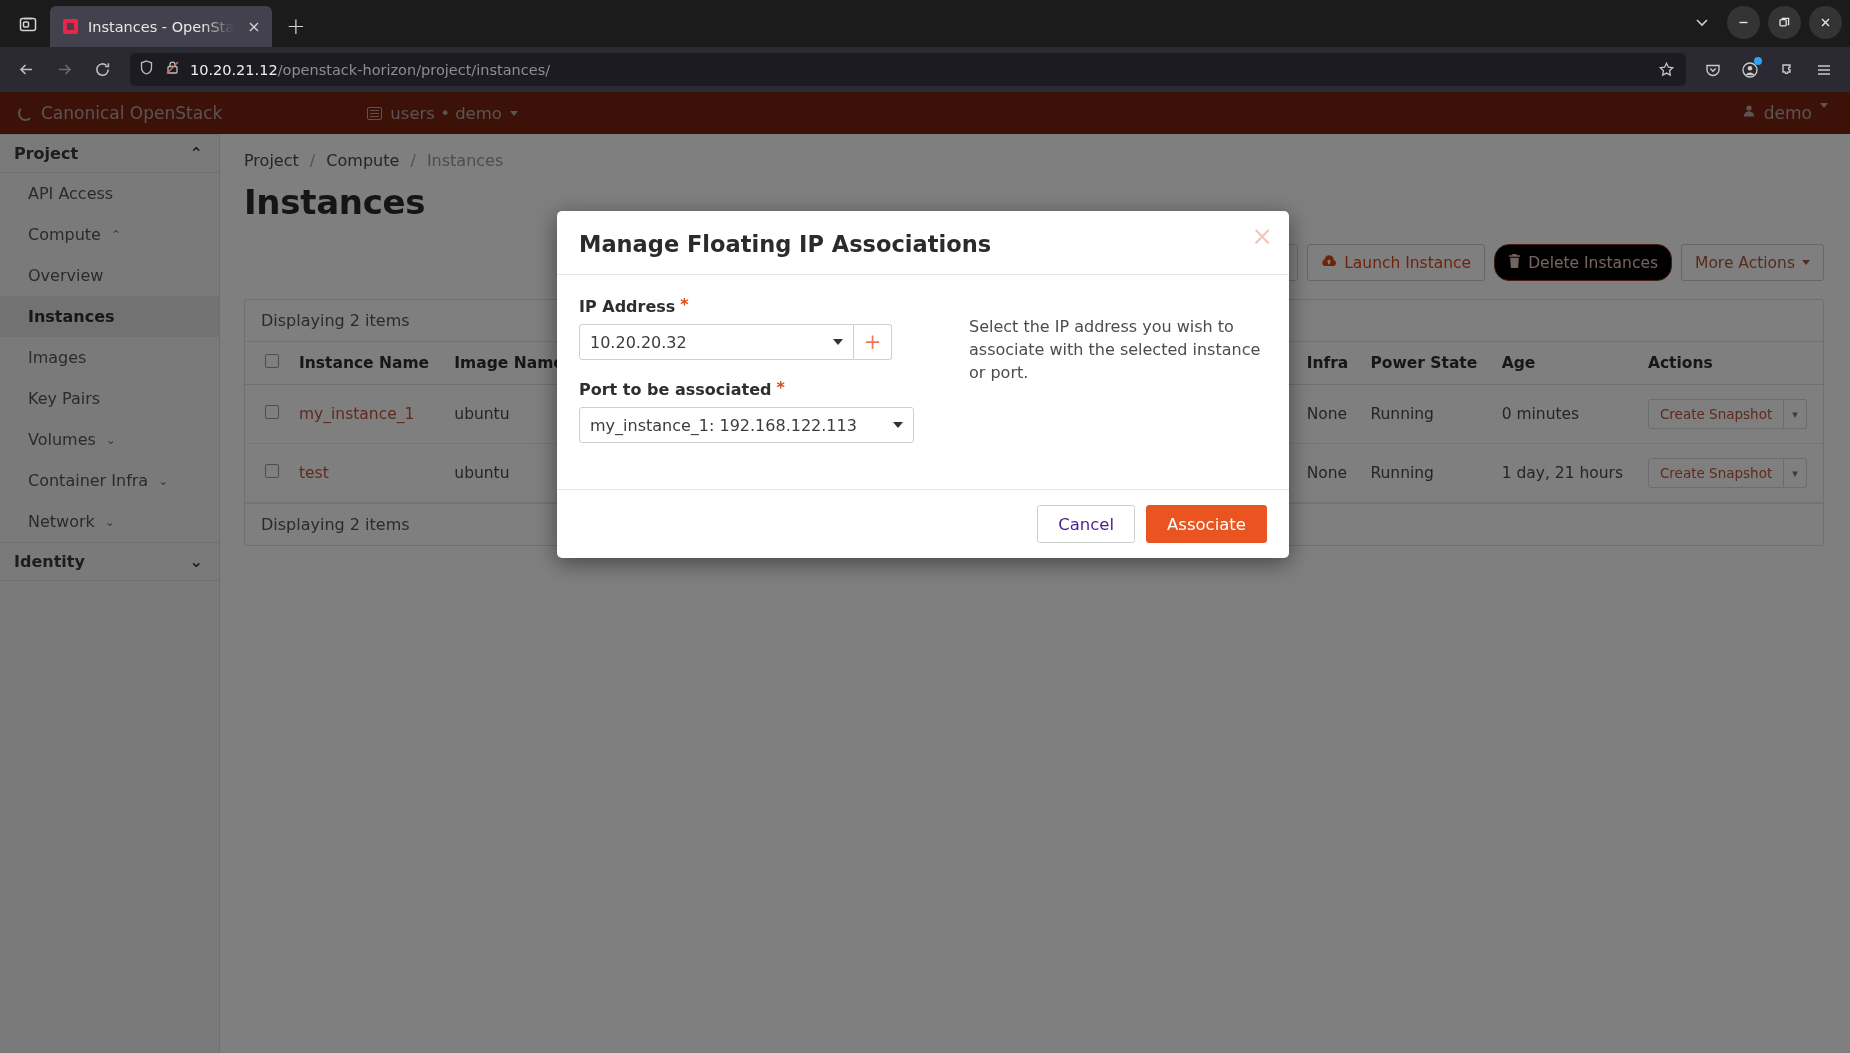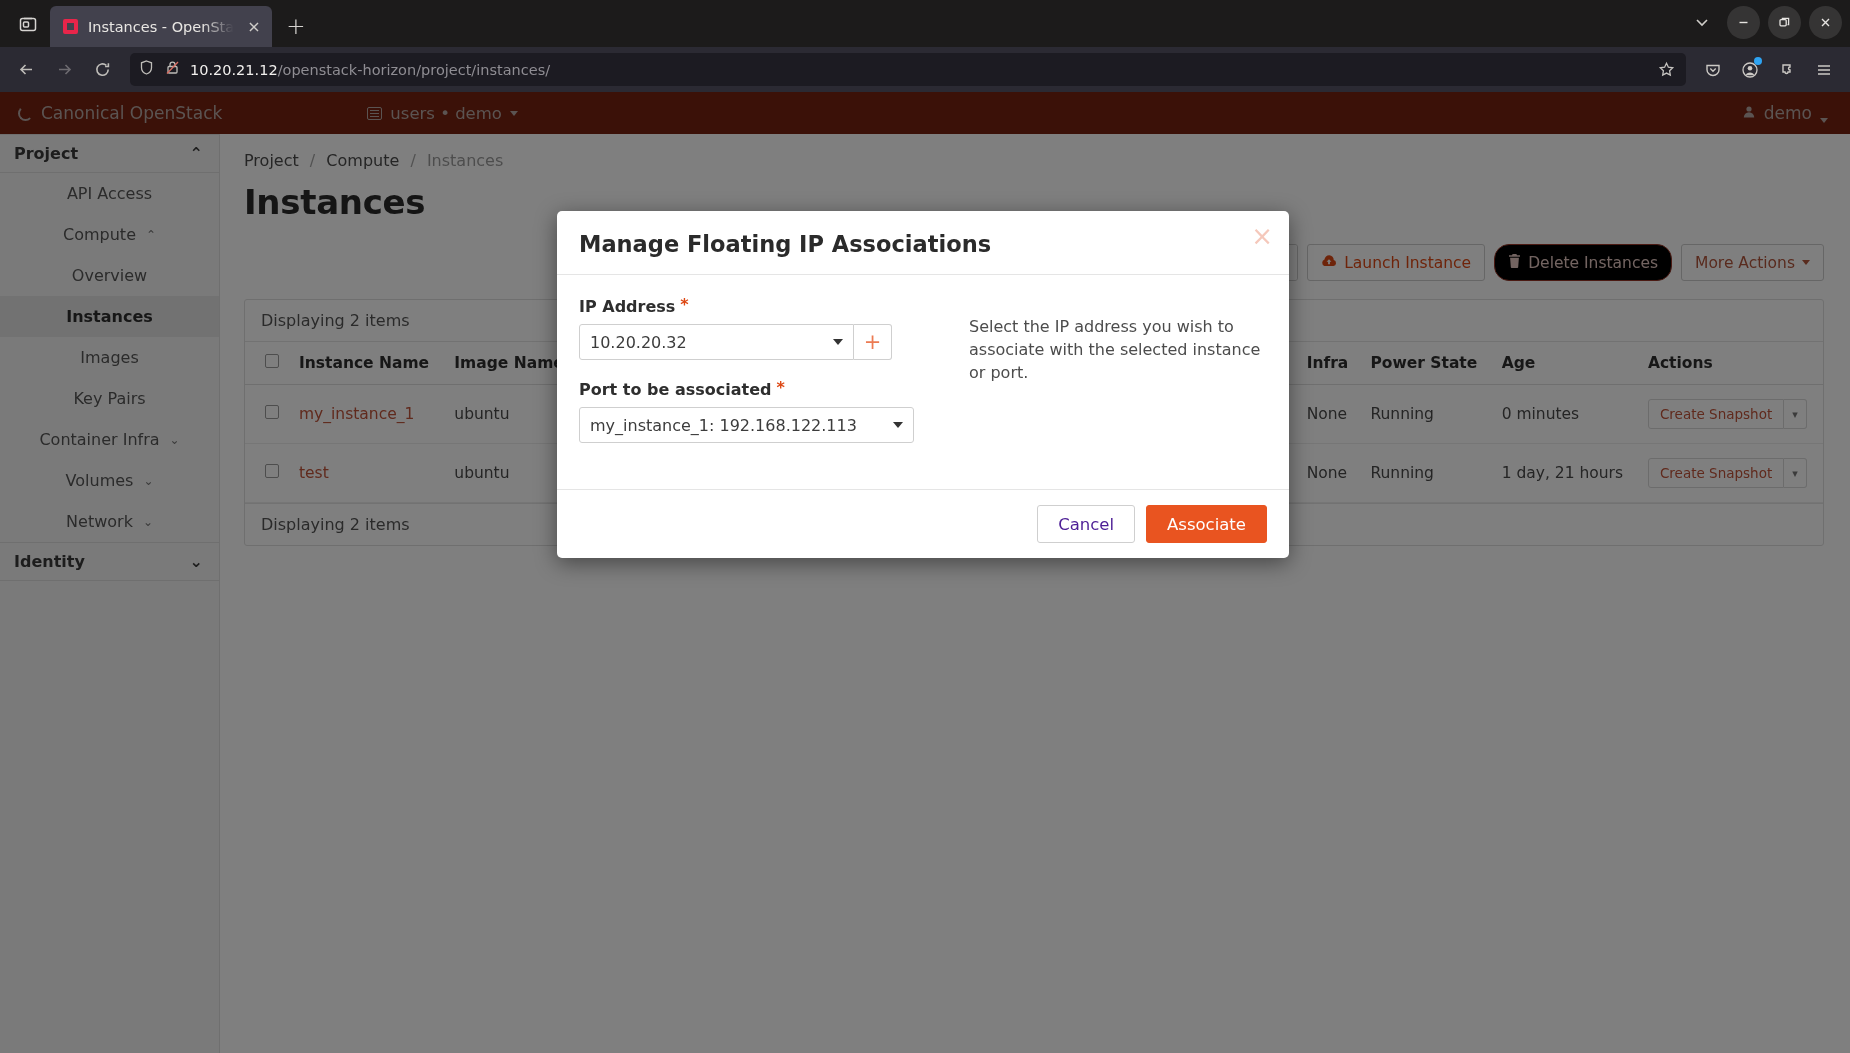--- a/index.html
+++ b/index.html
@@ -116,40 +116,40 @@
   }
   .ctx-icon::after {
     content:''; position:absolute; left:2px; top:2px; right:2px; height:1.4px;
     background:#b6a8a4; box-shadow: 0 3px 0 #b6a8a4, 0 6px 0 #b6a8a4;
   }
   .caret-d {
     width:0;height:0;border-left:4.5px solid transparent;border-right:4.5px solid transparent;
     border-top:5px solid currentColor; display:inline-block;
   }
   .user-menu {
-    position:absolute; right: 22px; display:flex; align-items:flex-end; gap:8px;
+    position:absolute; right: 22px; display:flex; align-items:flex-start; gap:8px;
     color:#b6a8a4; font-size: 17px;
   }
   .user-icon { font-size: 16px; }
 
   .body-wrap { display: flex; height: 919px; }
 
   
   .sidebar {
     width: 220px; flex: 0 0 220px; background: #f5f5f5;
     border-right: 1px solid #dedede;
   }
   .nav-group-head {
     height: 39px; display:flex; align-items:center; justify-content: space-between;
     padding: 0 16px 0 14px; font-weight: bold; font-size: 16px; color: #3b3b3b;
     border-bottom: 1px solid #dedede; border-top: 1px solid #dedede;
     background: #f5f5f5;
   }
   .nav-item {
-    height: 41px; display:flex; align-items:center; justify-content: center;
+    height: 41px; display:flex; align-items:center; justify-content: flex-start;
     padding: 0 28px; font-size: 16px; color: #4f4f4f; gap: 10px;
   }
   .nav-item.sub { color:#565656; }
   .nav-item.active { background: #e4e4e4; font-weight: bold; color:#2f2f2f; }
   .nav-item .chev { font-size: 12px; color:#777; width:10px; text-align:center; }
   .chev-up::before { content:'\2303'; }
   .chev-down::before { content:'\2304'; }
 
   
   .content { flex: 1; background: #fff; padding: 0; overflow: hidden; }
@@ -433,25 +433,25 @@
         <div class="nav-item sub active">
           <span>Instances</span>
         </div>
         <div class="nav-item sub">
           <span>Images</span>
         </div>
         <div class="nav-item sub">
           <span>Key Pairs</span>
         </div>
         <div class="nav-item sub">
+          <span>Volumes</span>
+          <span class="chev chev-down"></span>
+        </div>
+        <div class="nav-item sub">
           <span>Container Infra</span>
-          <span class="chev chev-down"></span>
-        </div>
-        <div class="nav-item sub">
-          <span>Volumes</span>
           <span class="chev chev-down"></span>
         </div>
         <div class="nav-item sub">
           <span>Network</span>
           <span class="chev chev-down"></span>
         </div>
 
         <div class="nav-group-head">
           <span>Identity</span>
           <span class="chev chev-down"></span>

